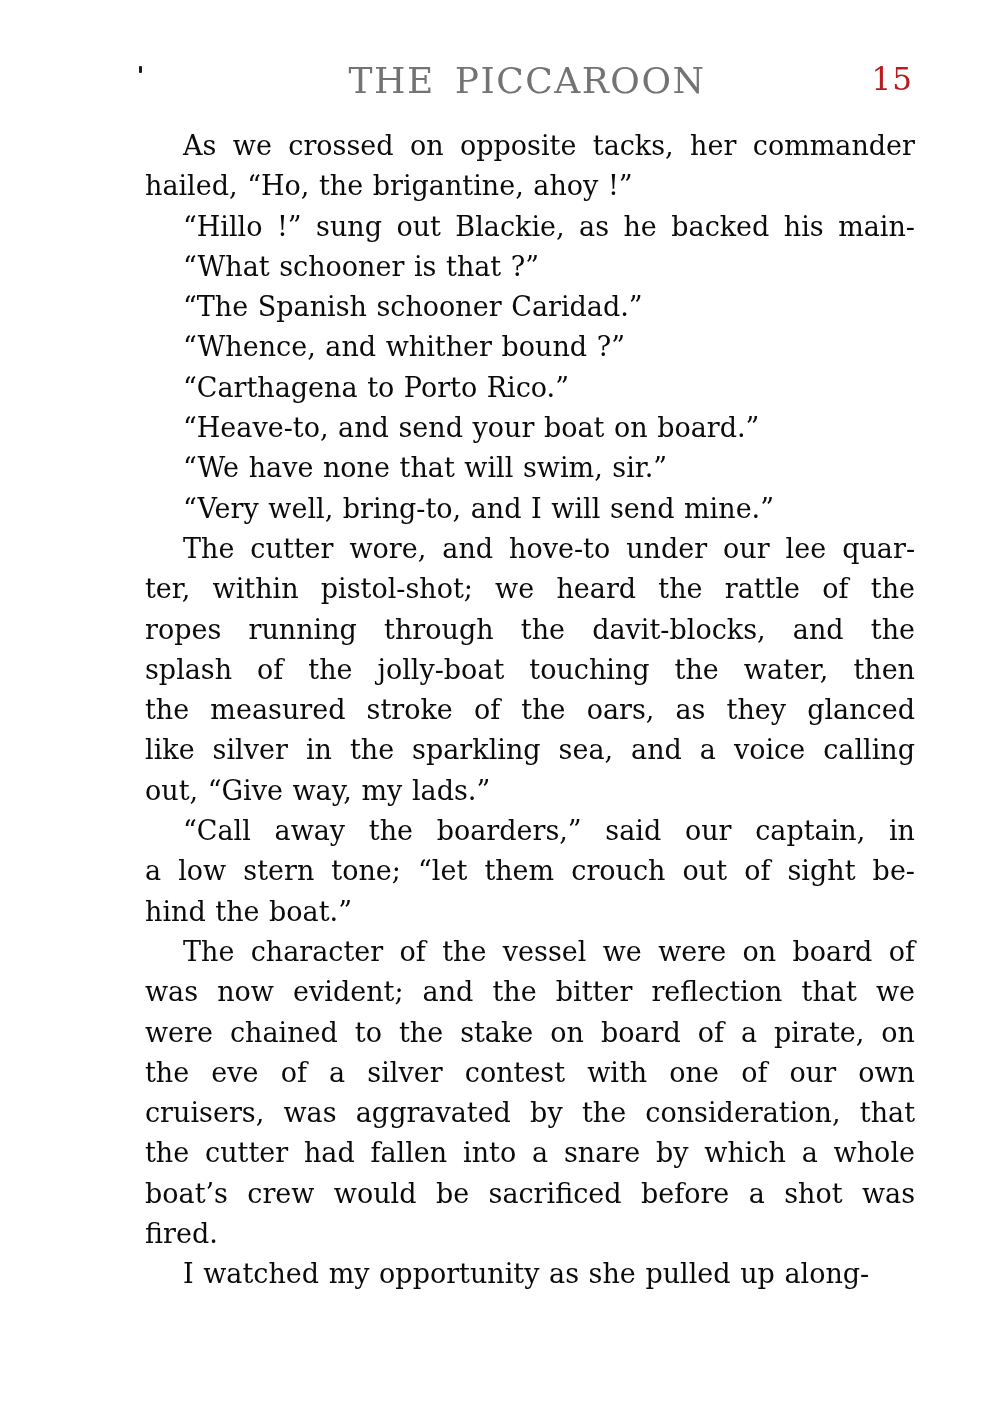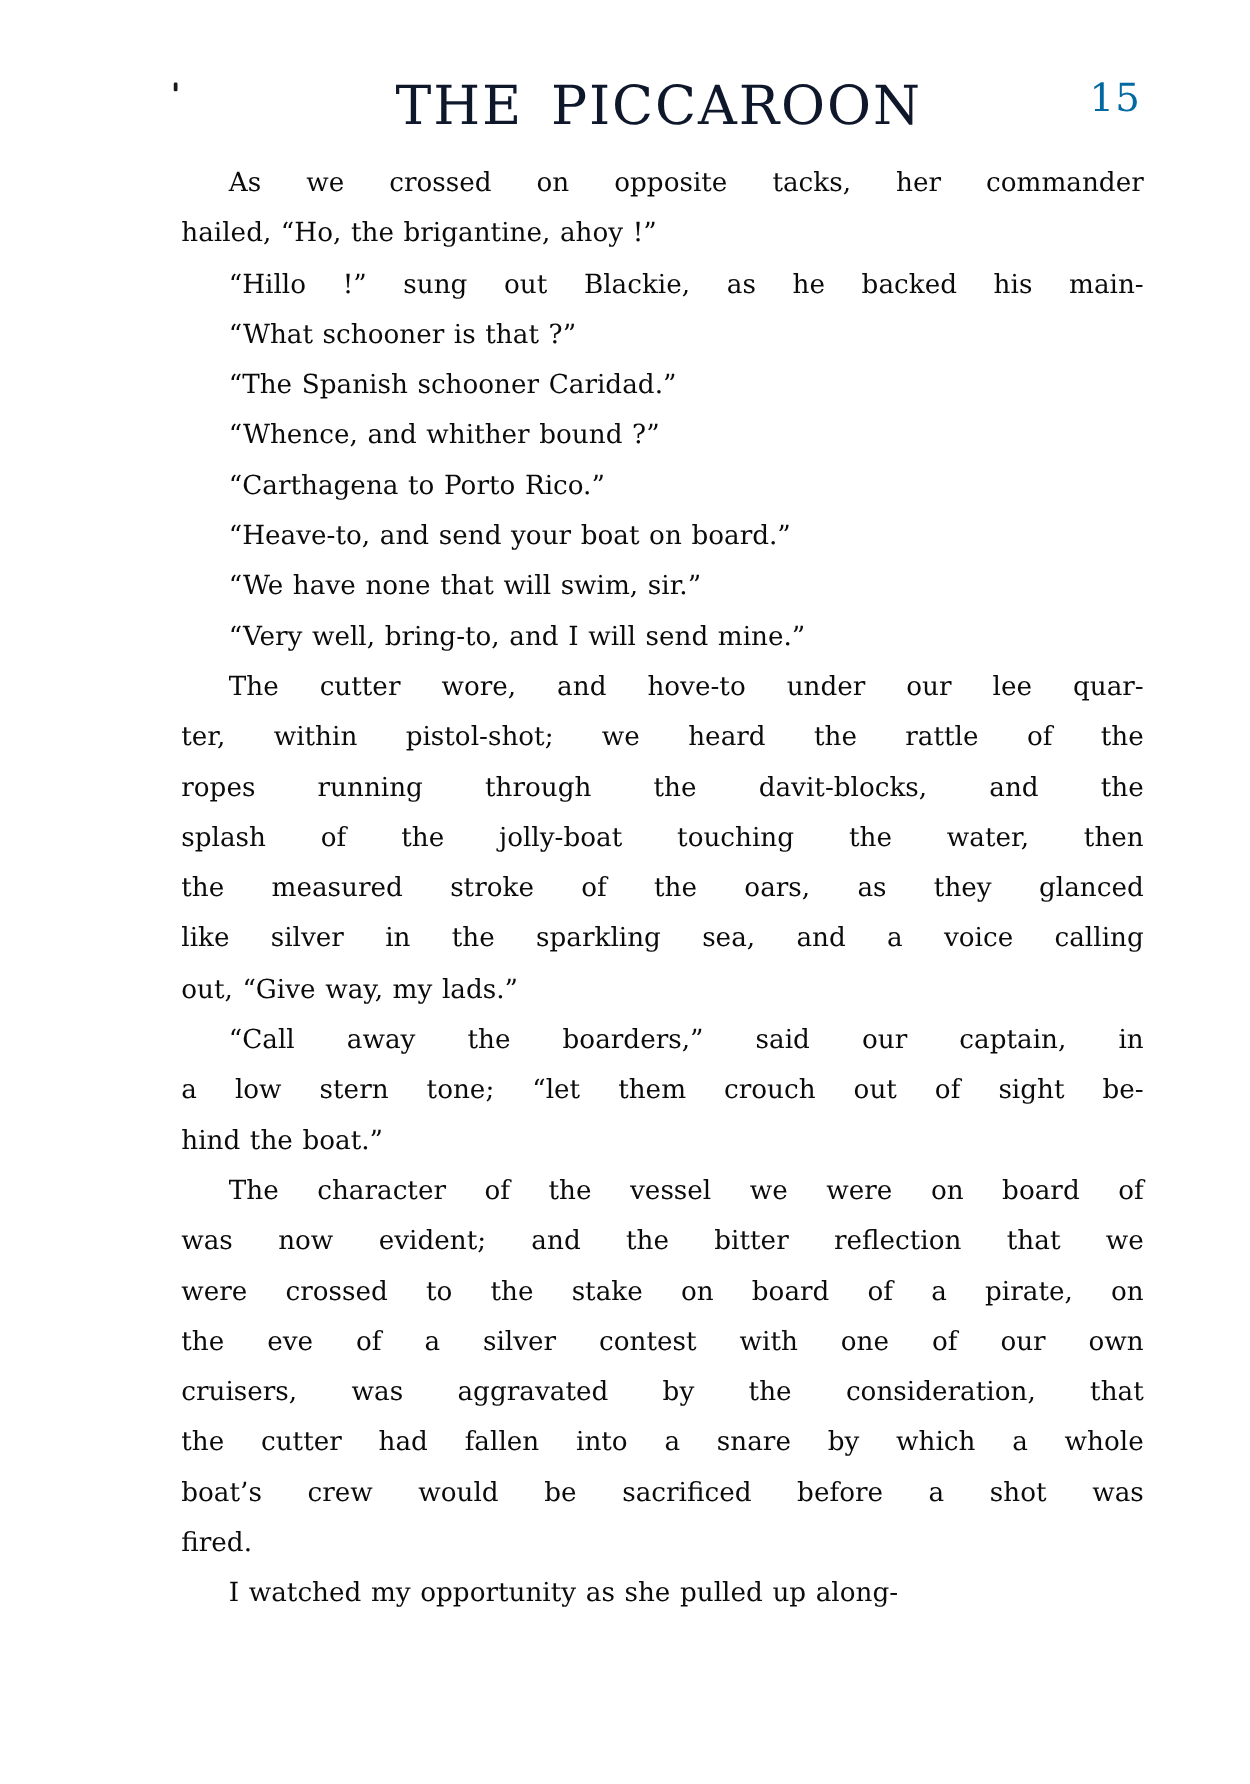--- a/index.html
+++ b/index.html
@@ -20,49 +20,49 @@
     position: absolute;
     top: 60px;
     left: 0;
     right: 0;
     height: 42px;
   }
   .running-title {
     position: absolute;
     left: 527px;
     transform: translateX(-50%);
-    font-size: 43px;
+    font-size: 36px;
     letter-spacing: 1.5px;
     word-spacing: 7px;
     white-space: nowrap;
-    color: #0f172a;
+    color: #737373;
   }
   .page-number {
     position: absolute;
     right: 87px;
     top: 1px;
     font-size: 31px;
     letter-spacing: 1px;
-    color: #0369a1;
+    color: #b91c1c;
   }
   .speck {
     position: absolute;
     left: 139px;
     top: 66px;
     width: 3px;
     height: 7px;
     background: #1a1a1a;
     border-radius: 1px;
   }
   .body-text {
     position: absolute;
     top: 126px;
     left: 145px;
     width: 770px;
-    font-size: 21px;
+    font-size: 27px;
     line-height: 40.3px;
     word-spacing: 1px;
   }
   .paragraph {
     margin: 0;
     padding: 0;
   }
   .line {
     text-align: justify;
     text-align-last: justify;
@@ -124,21 +124,21 @@
         <div class="line last">out, “Give way, my lads.”</div>
       </div>
       <div class="paragraph">
         <div class="line first">“Call away the boarders,” said our captain, in</div>
         <div class="line">a low stern tone; “let them crouch out of sight be-</div>
         <div class="line last">hind the boat.”</div>
       </div>
       <div class="paragraph">
         <div class="line first">The character of the vessel we were on board of</div>
         <div class="line">was now evident; and the bitter reflection that we</div>
-        <div class="line">were crossed to the stake on board of a pirate, on</div>
+        <div class="line">were chained to the stake on board of a pirate, on</div>
         <div class="line">the eve of a silver contest with one of our own</div>
         <div class="line">cruisers, was aggravated by the consideration, that</div>
         <div class="line">the cutter had fallen into a snare by which a whole</div>
         <div class="line">boat’s crew would be sacrificed before a shot was</div>
         <div class="line last">fired.</div>
       </div>
       <div class="paragraph">
         <div class="line first last">I watched my opportunity as she pulled up along-</div>
       </div>
     </div>

